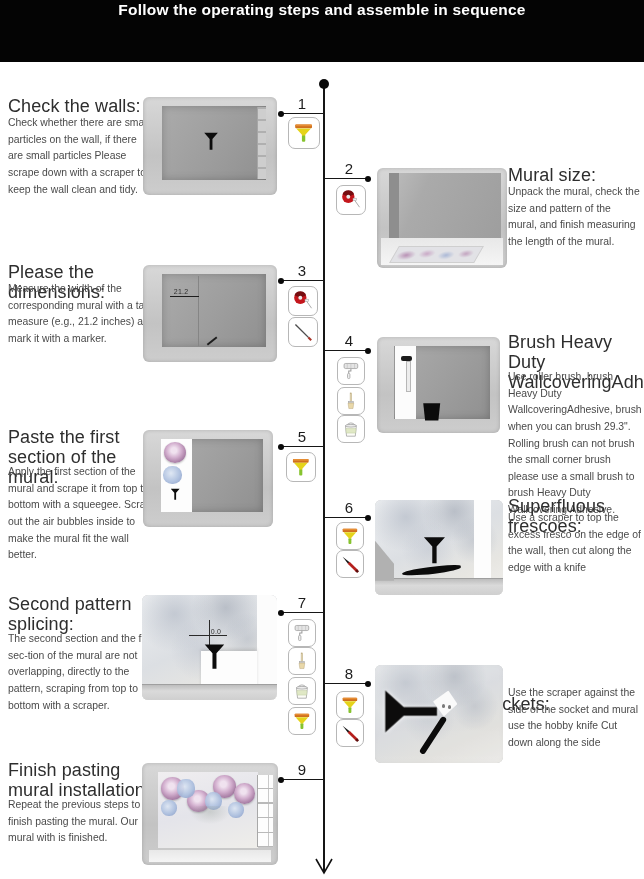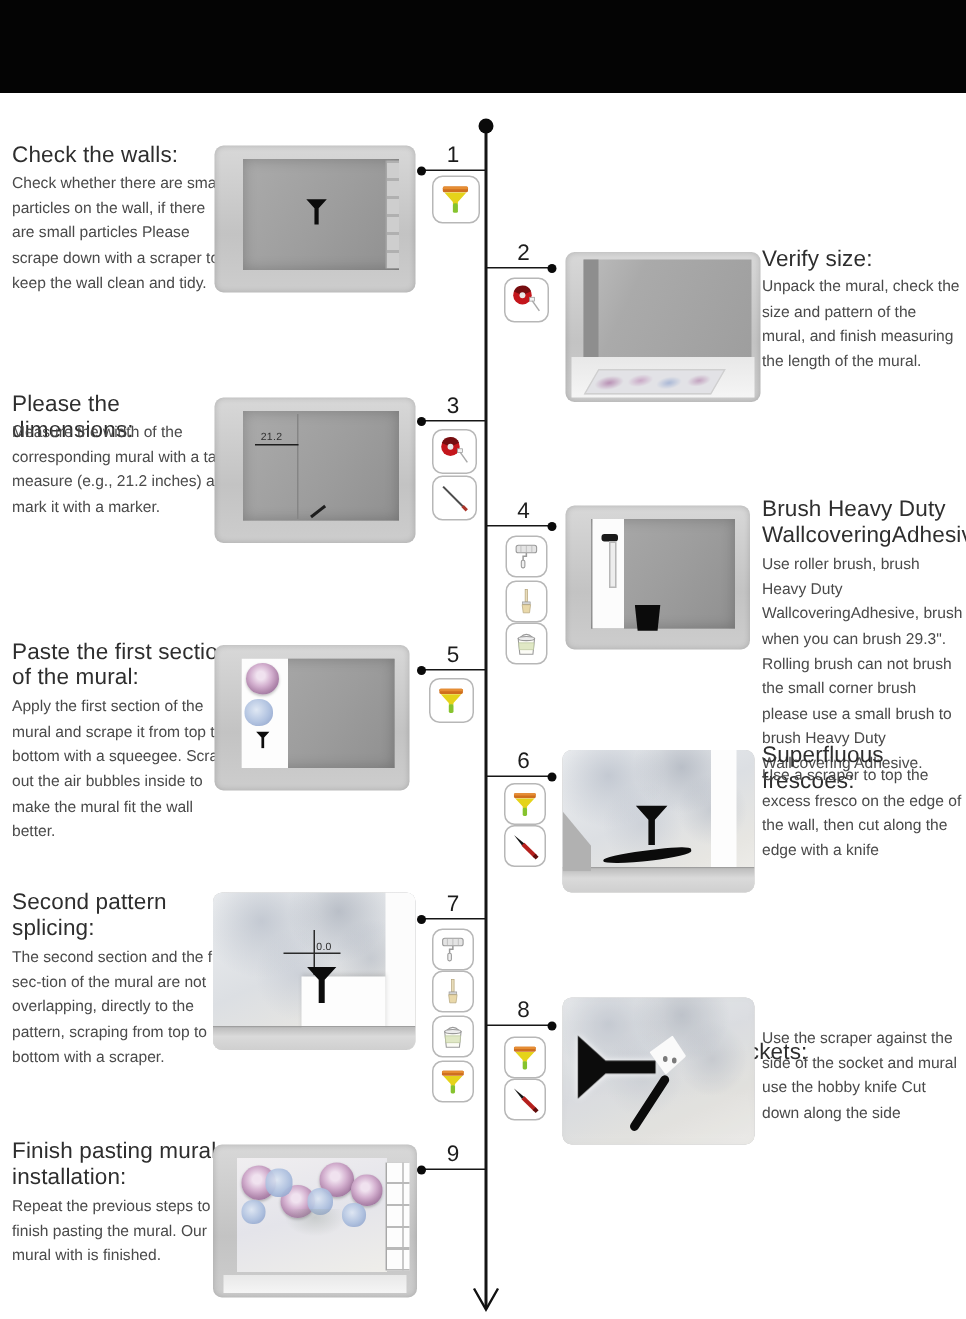--- a/index.html
+++ b/index.html
@@ -11,21 +11,21 @@
   header h1{margin:2px 0 0;font-size:29px;font-weight:600;letter-spacing:.5px;}
   header p{margin:1px 0 0;font-size:15.5px;font-weight:700;letter-spacing:.2px;}
   
   #canvas{position:absolute;left:0;top:62px;width:644px;height:817px;}
   .abs{position:absolute;}
   
   .tl-line{position:absolute;left:323px;top:22px;width:1.5px;height:788px;background:#151515;}
   .tl-dot{position:absolute;left:319px;top:17px;width:10px;height:10px;border-radius:50%;background:#0a0a0a;}
   .tl-arrow{position:absolute;left:314px;top:795px;width:20px;height:18px;}
   
-  .step-title{position:absolute;margin:0;font-size:15px;font-weight:400;color:#2e2e2e;
+  .step-title{position:absolute;margin:0;font-size:18px;font-weight:400;color:#2e2e2e;
               line-height:1.12;letter-spacing:.1px;}
   .step-body{position:absolute;margin:0;font-size:10.4px;color:#4a4a4a;line-height:1.6;}
   
   .conn-line{position:absolute;height:1.2px;background:#161616;}
   .conn-dot{position:absolute;width:6px;height:6px;border-radius:50%;background:#0a0a0a;}
   .conn-num{position:absolute;width:32px;text-align:center;font-size:15px;color:#1c1c1c;}
   
   .tool{position:absolute;background:#fff;border:1px solid #b7b7b7;border-radius:7px;
         box-shadow:0 0 0 1px rgba(255,255,255,.6) inset;display:flex;align-items:center;justify-content:center;}
   .tool svg{width:84%;height:84%;}
@@ -55,20 +55,21 @@
   .wing{background:
      repeating-linear-gradient(180deg,transparent 0 13px,#b9b9b9 13px 14.5px),
      repeating-linear-gradient(90deg,transparent 0 10px,#c9c9c9 10px 11px),#fdfdfd;
      border-left:1.5px solid #a8a8a8;}
   .floorlight{background:linear-gradient(#e8e8e8,#f5f5f5);}
 </style>
 </head>
 <body>
 
 <header>
+  <p>Follow the operating steps and assemble in sequence</p>
 </header>
 
 <main id="canvas">
   <div class="tl-line"></div>
   <div class="tl-dot"></div>
   <svg class="tl-arrow" viewBox="0 0 20 18">
     <path d="M2 2 L10 16 L18 2" fill="none" stroke="#111" stroke-width="1.6"></path>
   </svg>
   <div id="steps">
       <section class="step">
@@ -87,21 +88,21 @@
         <div class="tool" style="left: 288px; top: 55px; width: 30px; height: 30px;">
           <svg viewBox="0 0 24 24">
             <rect x="4" y="4.2" width="16" height="3.6" rx="1" fill="#cf6f1e"></rect>
             <rect x="4" y="4.2" width="16" height="1.7" rx="1" fill="#e68d33"></rect>
             <path d="M5 8 H19 L13.6 14 V15.2 H10.4 V14 Z" fill="#e5d31a"></path>
             <rect x="10.4" y="14.8" width="3.2" height="6" rx="1" fill="#86c32e"></rect>
           </svg>
         </div>
       </section>
       <section class="step">
-        <h3 class="step-title" style="left: 508px; top: 103px; width: 134px;">Verify size:</h3>
+        <h3 class="step-title" style="left: 508px; top: 103px; width: 134px;">Mural size:</h3>
         <p class="step-body" style="left: 508px; top: 122px; width: 134px;">Unpack the mural, check the size and pattern of the mural, and finish measuring the length of the mural.</p>
         <div class="art" style="left: 377px; top: 106px; width: 130px; height: 100px;">
    <div class="abs" style="left:9%;right:5%;top:5%;bottom:30%;background:linear-gradient(115deg,#bdbdbd,#aaaaaa 30%,#9e9e9e)"></div>
    <div class="abs" style="left:9%;top:5%;bottom:30%;width:8%;background:#8e8e8e"></div>
    <div class="abs floorlight" style="left:3%;right:3%;bottom:3%;height:27%"></div>
    <div class="abs" style="left:13%;bottom:5%;width:64%;height:15%;transform:skewX(-30deg);border:1px solid #cfcfcf;background:radial-gradient(16% 45% at 14% 55%,#b890b4,transparent 70%),radial-gradient(14% 40% at 38% 45%,#c9a8c6,transparent 70%),radial-gradient(14% 40% at 62% 55%,#aab8d6,transparent 70%),radial-gradient(13% 38% at 85% 45%,#c2a2bf,transparent 70%),#e2e2e6"></div>
         </div>
         <div class="conn-line" style="left: 324px; width: 44px; top: 116px;"></div>
         <div class="conn-dot" style="left: 365px; top: 113.5px;"></div>
         <div class="conn-num" style="left: 333px; top: 98px;">2</div>

